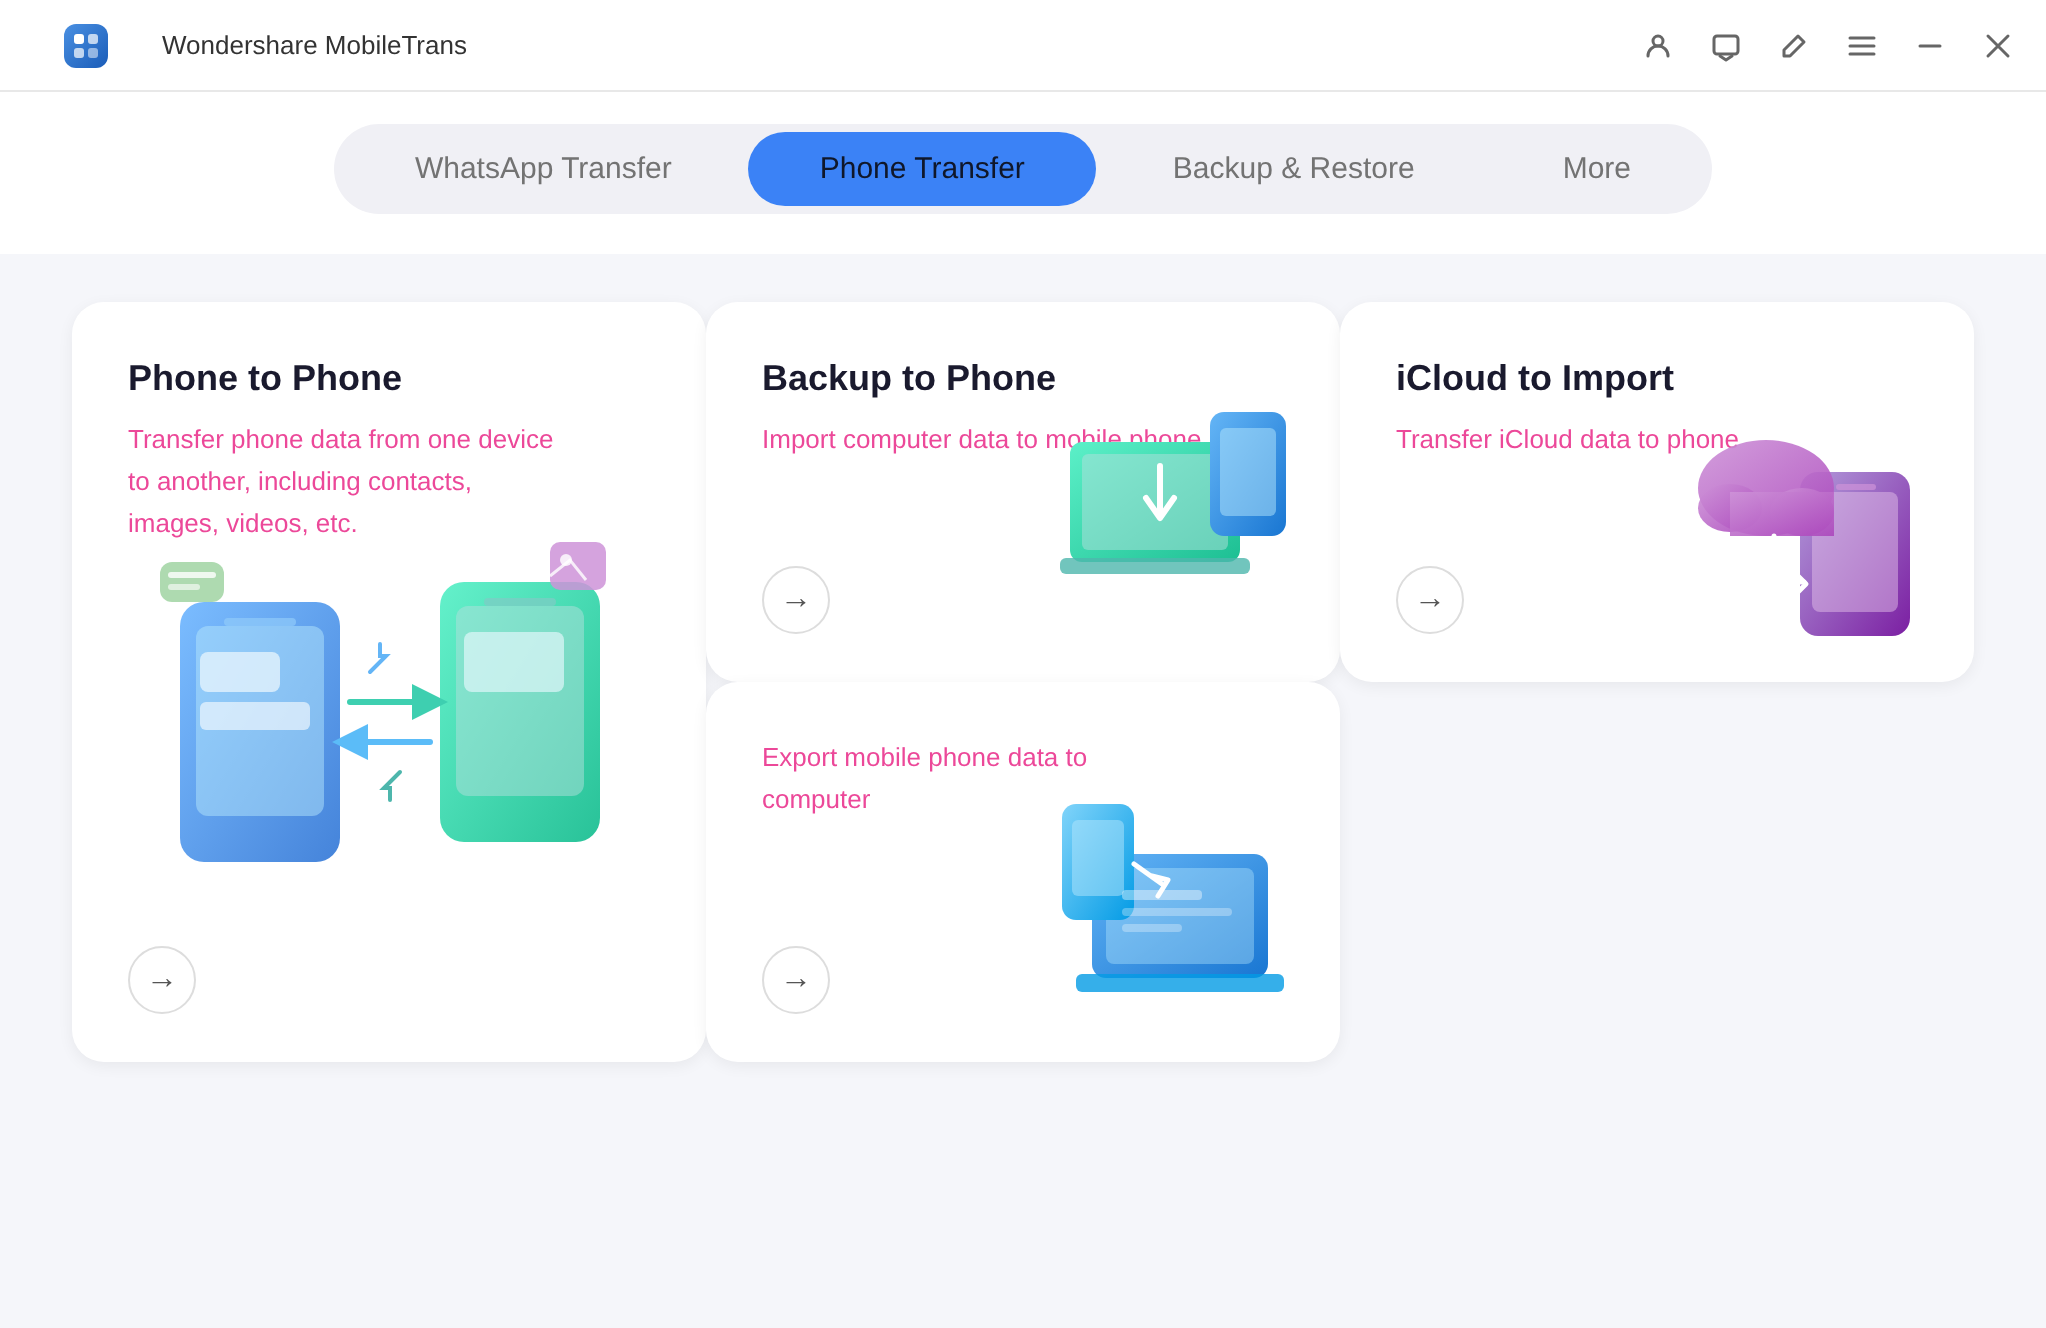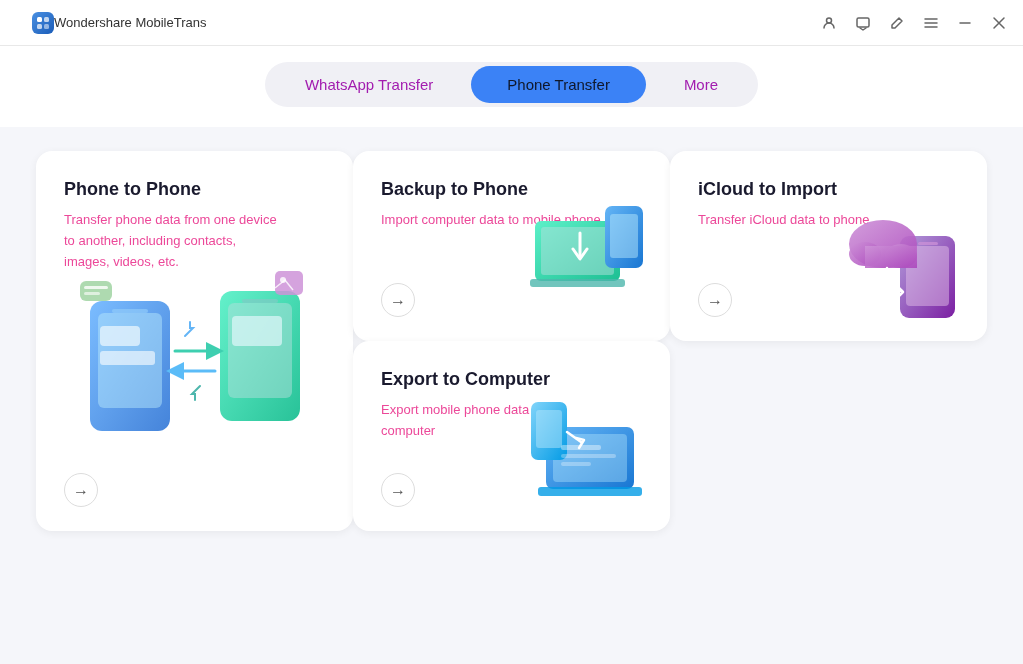--- a/index.html
+++ b/index.html
@@ -18,21 +18,21 @@
       align-items: center;
       justify-content: space-between;
       background: #ffffff;
       padding: 0 16px;
       height: 46px;
       border-bottom: 1px solid #e8e8e8;
     }
     .title-bar-left {
       display: flex;
       align-items: center;
-      gap: 0;
+      gap: 27px;
       padding-left: 16px;
     }
     .app-icon {
       width: 22px;
       height: 22px;
       background: linear-gradient(135deg, #4a90e2, #1a5cb8);
       border-radius: 6px;
       display: flex;
       align-items: center;
       justify-content: center;
@@ -78,21 +78,21 @@
       border-radius: 50px;
       padding: 4px;
       gap: 2px;
     }
     .nav-tab {
       padding: 10px 36px;
       border-radius: 50px;
       font-size: 15px;
       font-weight: 500;
       cursor: pointer;
-      color: #a21caf;
+      color: #737373;
       background: transparent;
       border: none;
       outline: none;
       white-space: nowrap;
     }
     .nav-tab.active {
       background: #3b82f6;
       color: #0f172a;
     }
 
@@ -229,20 +229,21 @@
         <path d="M3 3l10 10M13 3L3 13" stroke-linecap="round"></path>
       </svg>
     </span>
   </div>
 </div>
 
 <div class="nav-bar">
   <div class="nav-pill-container">
     <button class="nav-tab">WhatsApp Transfer</button>
     <button class="nav-tab active">Phone Transfer</button>
+    <button class="nav-tab">Backup &amp; Restore</button>
     <button class="nav-tab">More</button>
   </div>
 </div>
 
 <div class="main-content">
 
   <div class="card card-large" style="min-height: 380px;">
     <div class="card-title">Phone to Phone</div>
     <div class="card-desc">Transfer phone data from one device to another, including contacts, images, videos, etc.</div>
 
@@ -357,21 +358,20 @@
             <stop offset="100%" style="stop-color:#ab47bc"></stop>
           </linearGradient>
         </defs>
       </svg>
     </div>
 
     <div class="arrow-btn">→</div>
   </div>
 
   <div class="card" style="min-height:175px; position:relative;">
-    <div class="card-title">Export to Computer</div>
     <div class="card-desc">Export mobile phone data to computer</div>
 
     <div class="illus-export">
       <svg viewBox="0 0 130 120" xmlns="http://www.w3.org/2000/svg">
 
         <rect x="20" y="30" width="88" height="62" rx="7" fill="url(#exportLaptop)"></rect>
         <rect x="27" y="37" width="74" height="48" rx="4" fill="#b3e5fc" opacity="0.4"></rect>
         <rect x="12" y="90" width="104" height="9" rx="3" fill="#039be5" opacity="0.8"></rect>
 
         <rect x="5" y="5" width="36" height="58" rx="7" fill="url(#exportPhone)"></rect>

